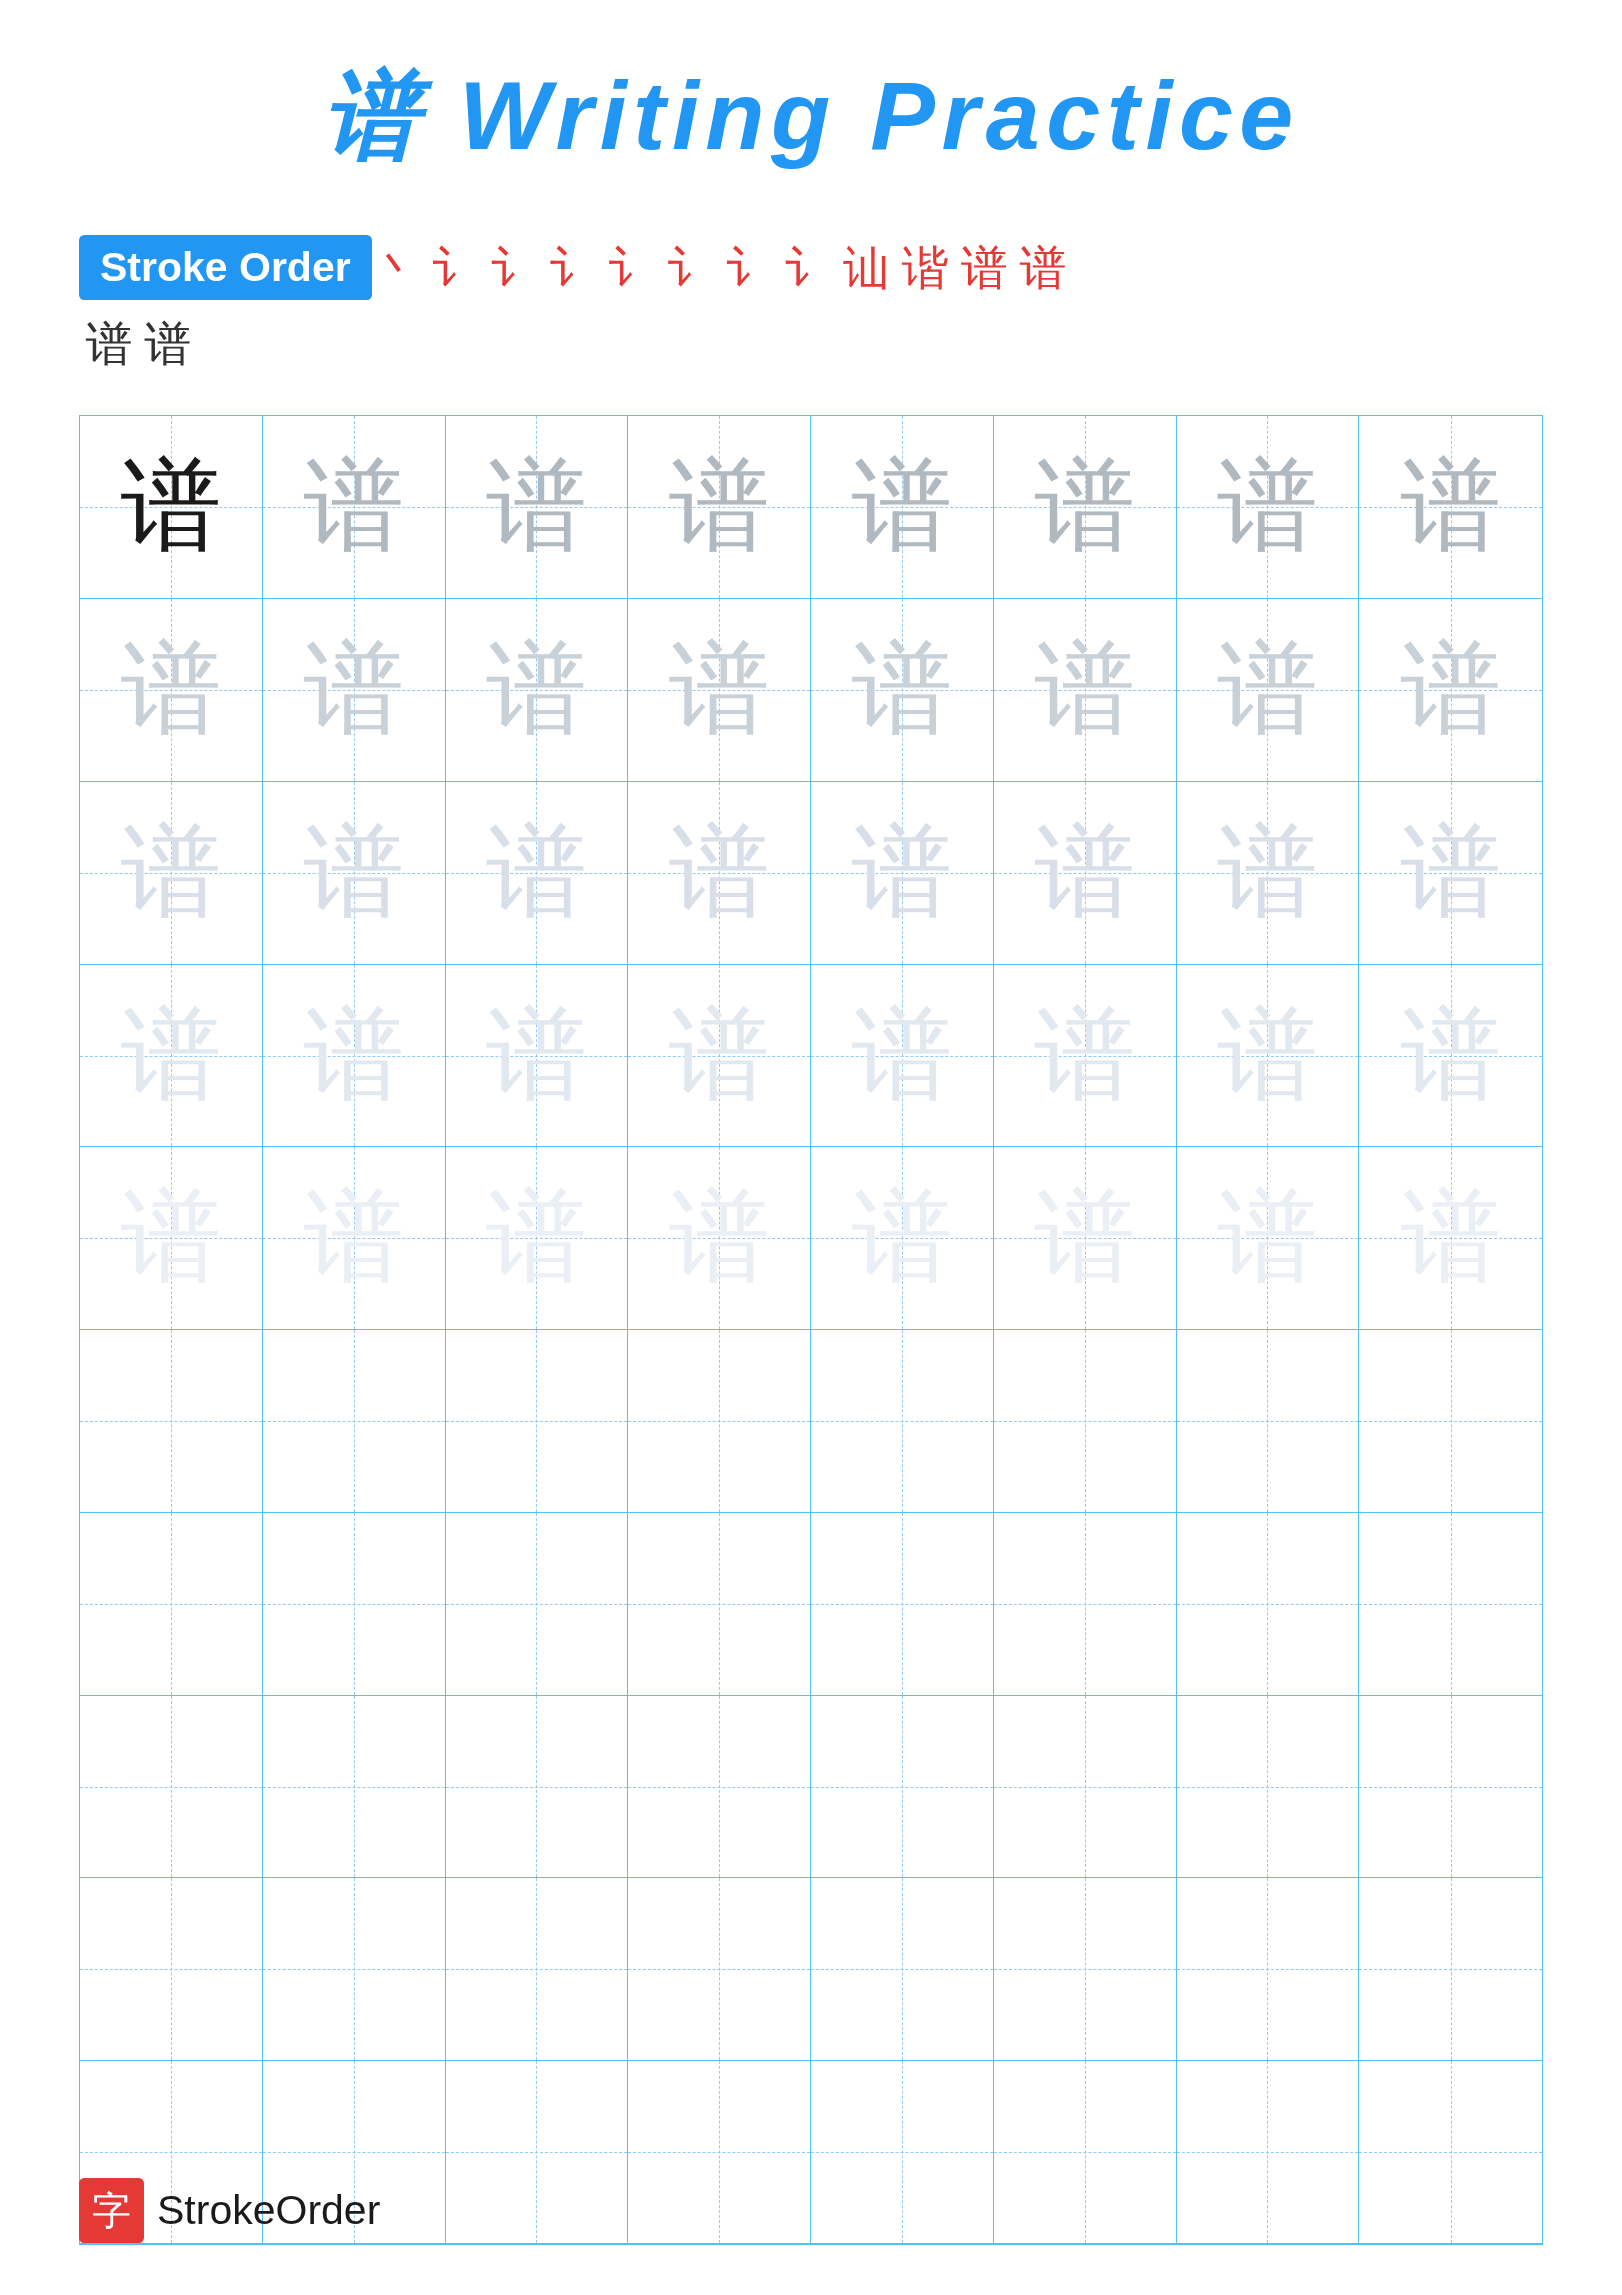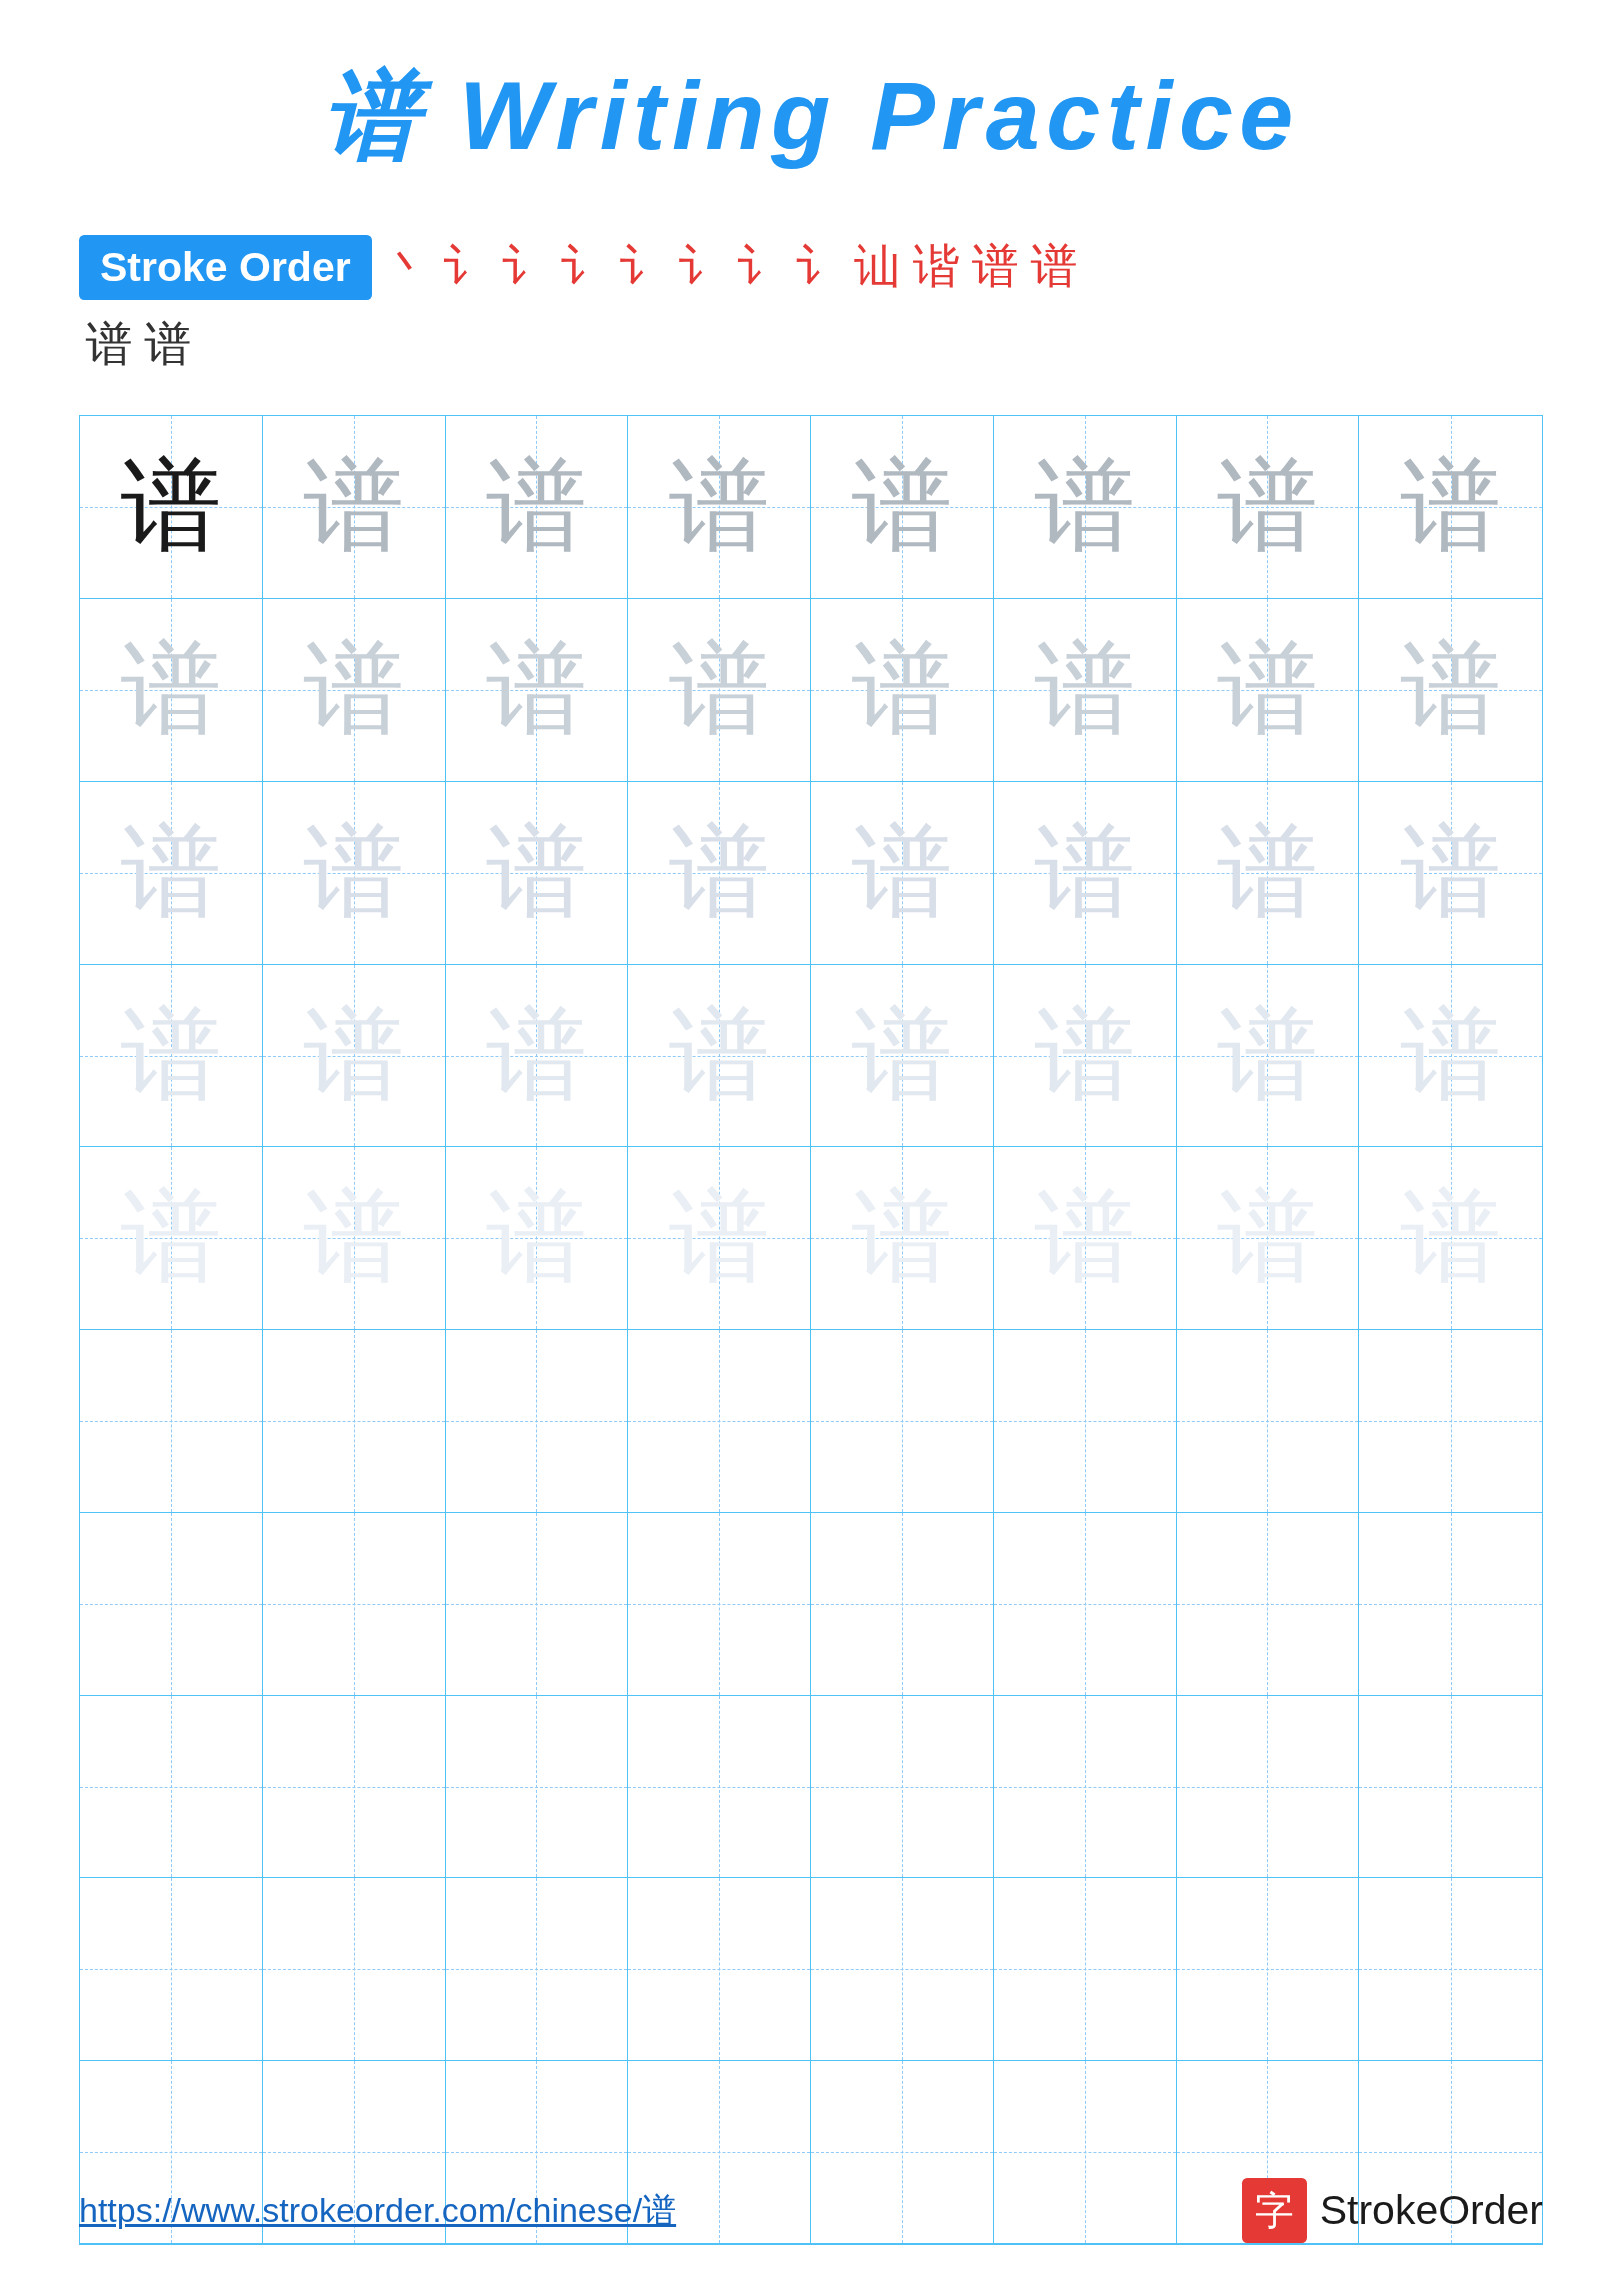--- a/index.html
+++ b/index.html
@@ -29,23 +29,23 @@
       font-style: italic;
     }
 
     .stroke-order-section {
       width: 100%;
       margin-bottom: 39px;
     }
 
     .stroke-order-row {
       display: flex;
-      align-items: flex-start;
+      align-items: flex-end;
       flex-wrap: wrap;
-      gap: 12px;
+      gap: 1px;
       margin-bottom: 13px;
     }
 
     .stroke-order-badge {
       background-color: #2196F3;
       color: white;
       padding: 9.2px 21px;
       border-radius: 5.2px;
       font-size: 41px;
       font-weight: bold;
@@ -401,19 +401,18 @@
     <div class="grid-cell empty-cell"></div>
     <div class="grid-cell empty-cell"></div>
     <div class="grid-cell empty-cell"></div>
     <div class="grid-cell empty-cell"></div>
 
   </div>
 
 </div>
 
 <div class="footer">
-  <a class="footer-url" href="#">https://www.strokeorder.com/chinese/谱</a>
   <div class="footer-logo">
     <div class="footer-logo-icon">字</div>
     <span class="footer-logo-text">StrokeOrder</span>
   </div>
 </div>
 
 
 </body></html>

